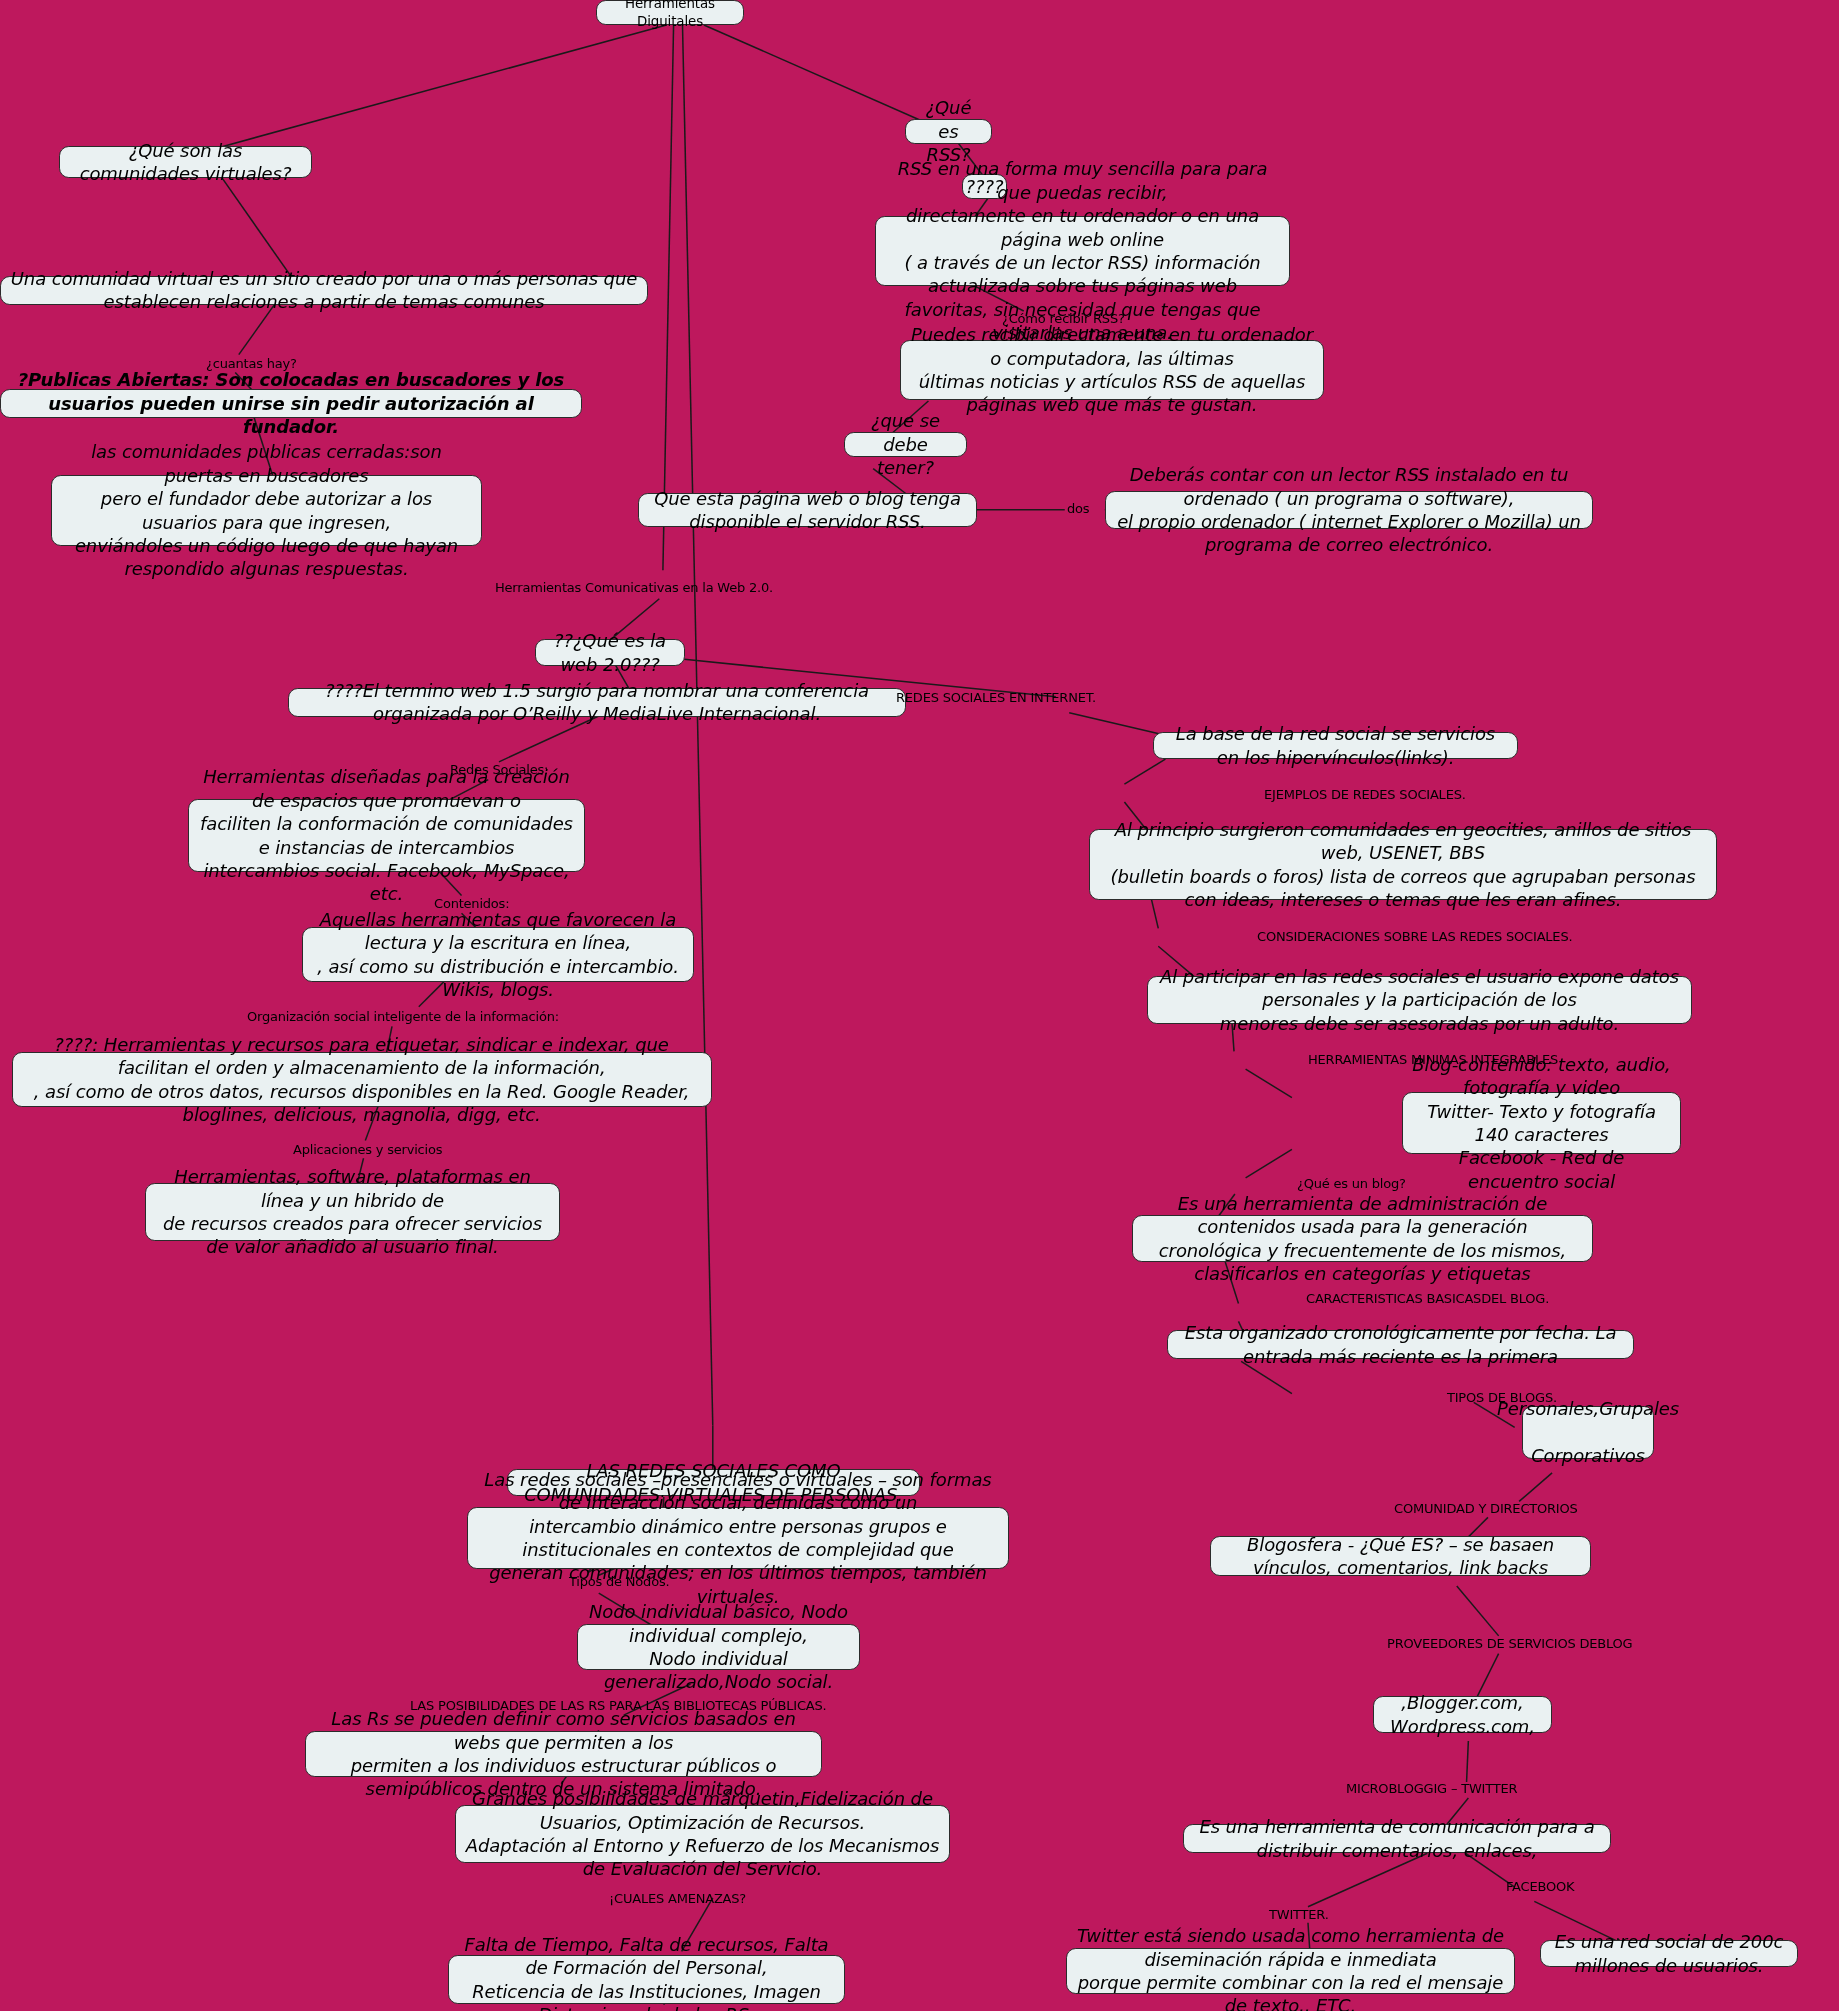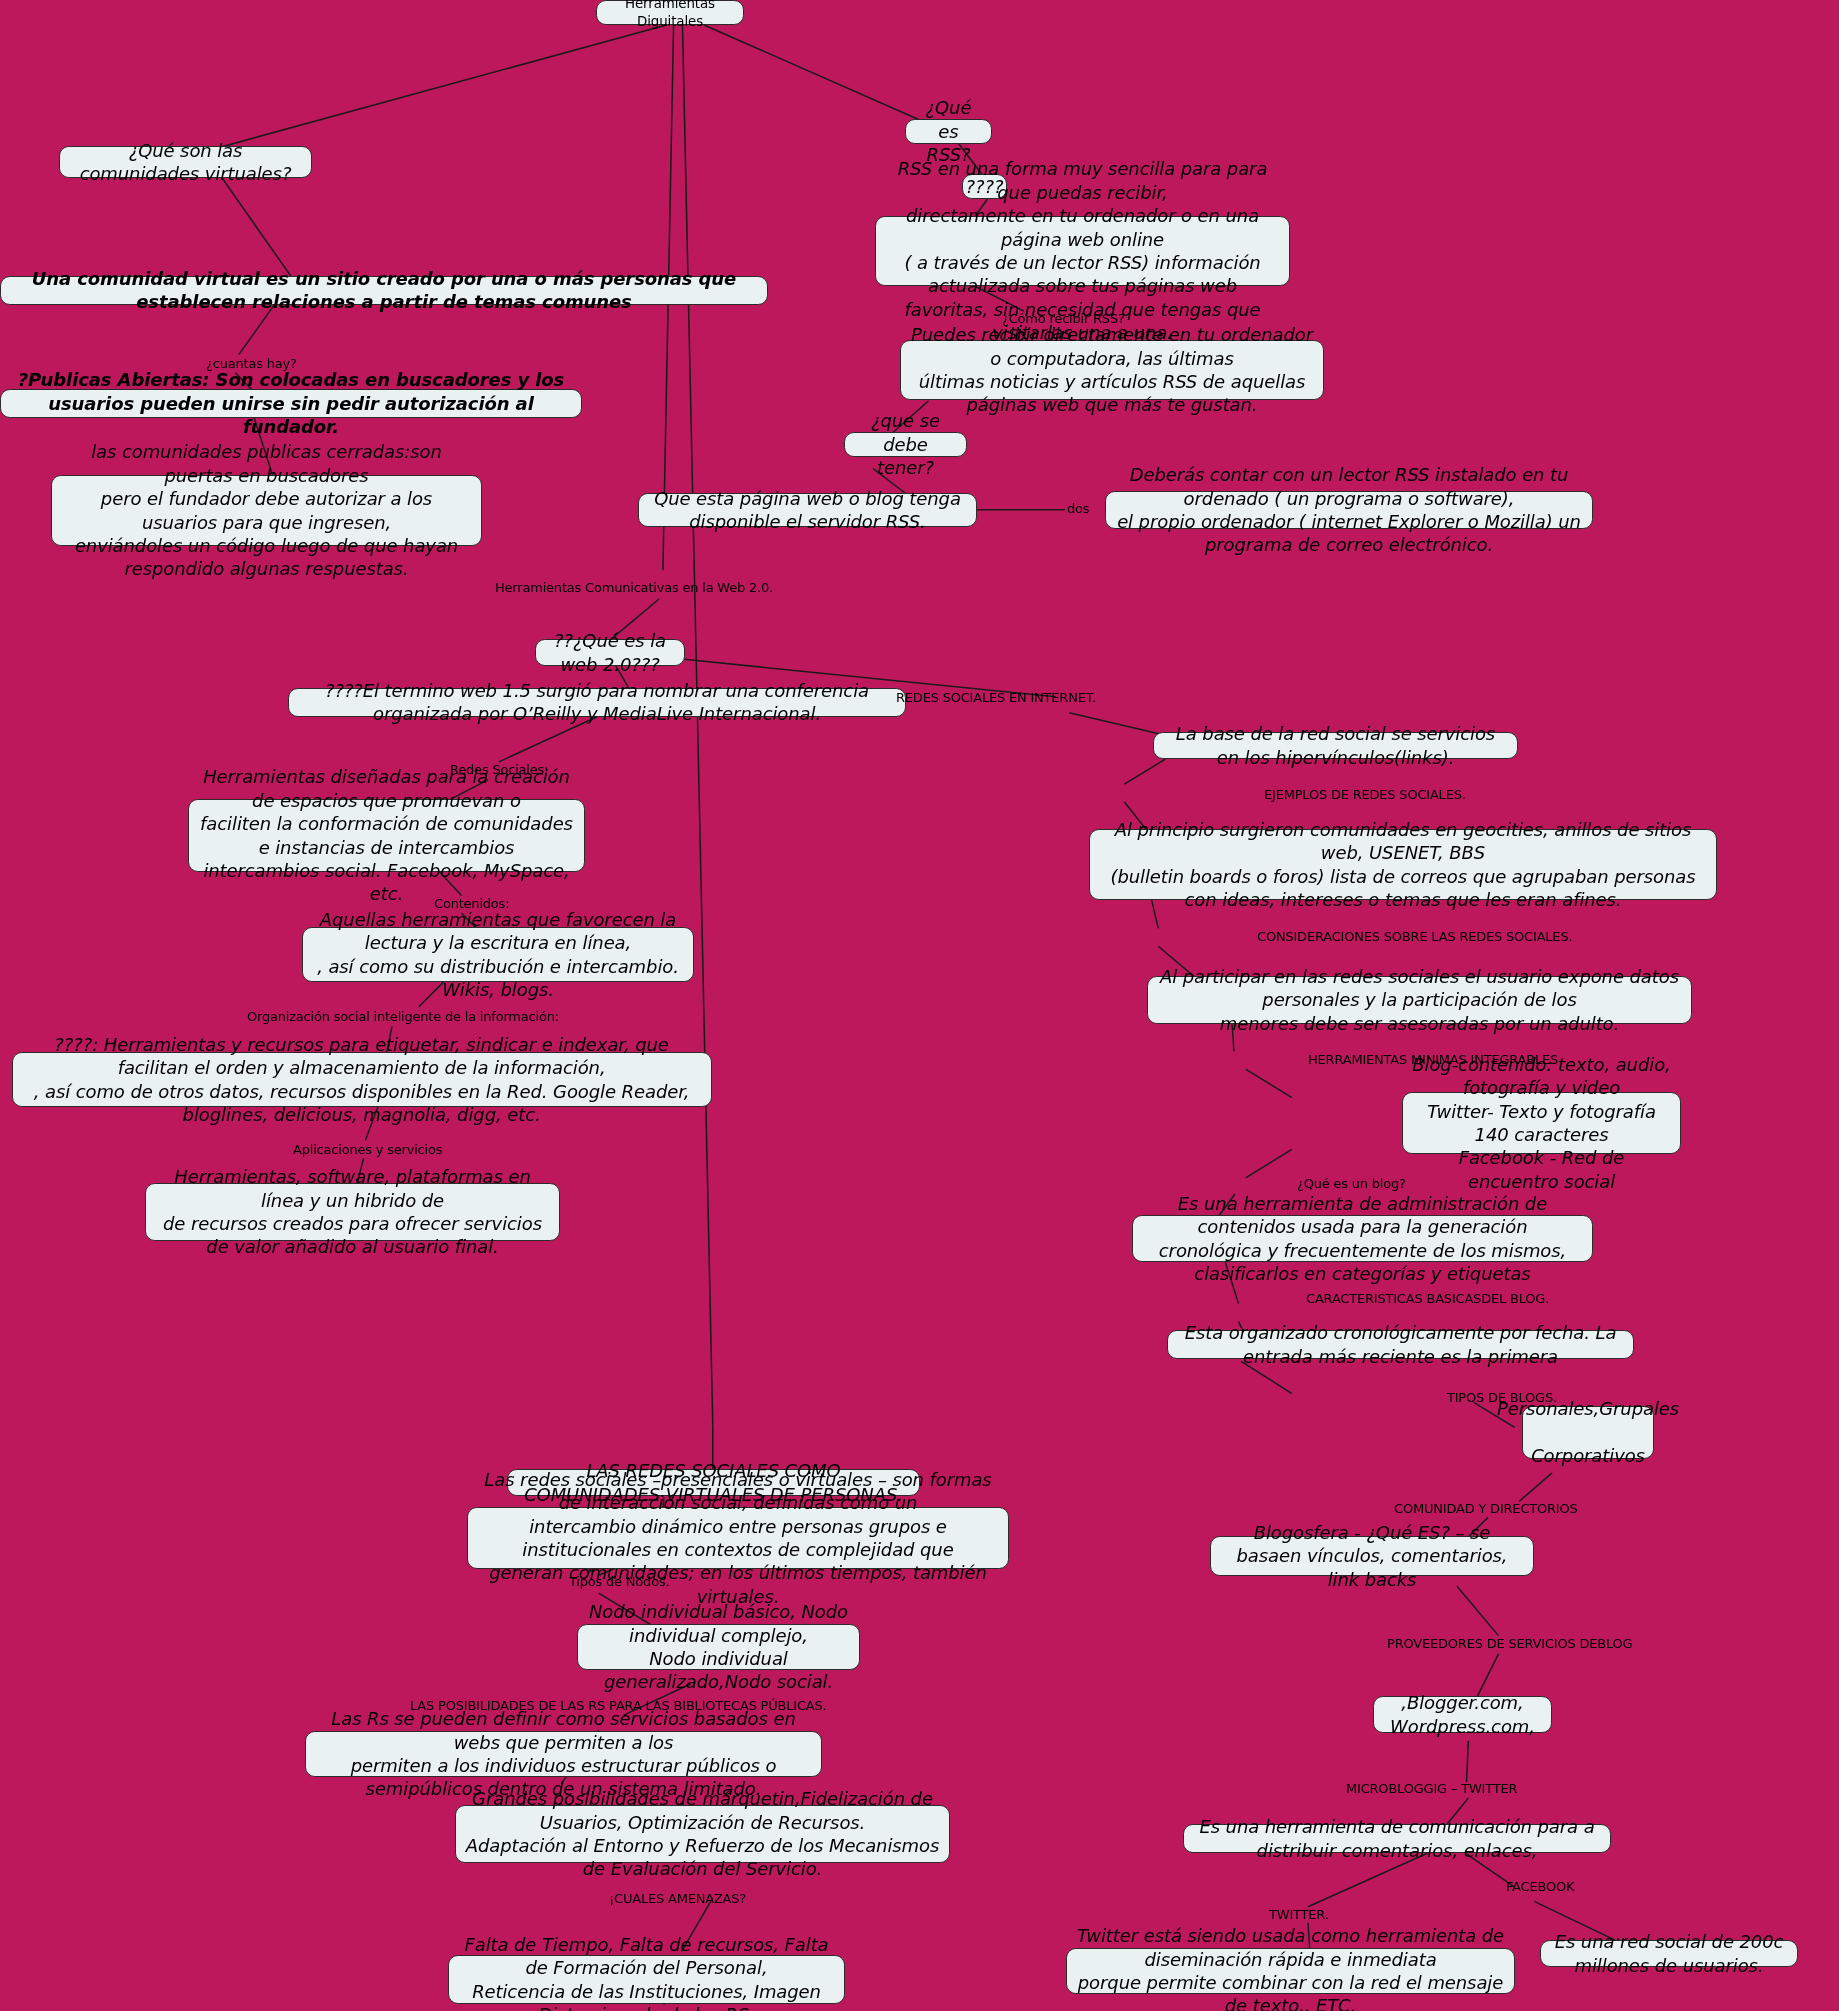--- a/index.html
+++ b/index.html
@@ -190,21 +190,21 @@
       <path d="M800,2130 L765,2190"></path>
 
       <path d="M765,2208 L745,2250"></path>
     </g>
   </svg>
 
   <div class="node" style="left:596px; top:0px; width:148px; height:25px; font-style:normal; font-size:13.4px;">Herramientas Diguitales</div>
 
   <div class="node" style="left:59px; top:146px; width:253px; height:32px;">¿Qué son las comunidades virtuales?</div>
 
-  <div class="node" style="left:0px; top:276px; width:768px; height:28.5px;font-weight:bold;">Una comunidad virtual es un sitio creado por una o más  personas que establecen relaciones a partir de temas comunes</div>
+  <div class="node" style="left:0px; top:276px; width:648px; height:28.5px;">Una comunidad virtual es un sitio creado por una o más  personas que establecen relaciones a partir de temas comunes</div>
 
   <div class="node" style="left:0px; top:389px; width:582px; height:29px;font-weight:bold;">?Publicas Abiertas: Son colocadas en buscadores y los usuarios pueden unirse sin pedir autorización al fundador.</div>
 
   <div class="node" style="left:51px; top:475px; width:431px; height:71px;">las comunidades publicas cerradas:son puertas en buscadores
 pero el fundador debe autorizar a los usuarios para que ingresen,
 enviándoles un  código luego de que hayan respondido algunas respuestas.</div>
 
   <div class="node" style="left:905px; top:119px; width:87px; height:25px;">¿Qué es RSS?</div>
 
   <div class="node" style="left:962px; top:174px; width:45px; height:25px;">????</div>
@@ -255,21 +255,21 @@
 
   <div class="node" style="left:1132px; top:1215px; width:461px; height:47px;">Es una herramienta de administración  de contenidos usada para la generación
 cronológica y frecuentemente de los mismos, clasificarlos en categorías y etiquetas</div>
 
   <div class="node" style="left:1167px; top:1330px; width:467px; height:29px;">Esta organizado cronológicamente por fecha. La entrada más reciente es la primera</div>
 
   <div class="node" style="left:1522px; top:1406px; width:132px; height:53px;">Personales,Grupales
 
 Corporativos</div>
 
-  <div class="node" style="left:1210px; top:1536px; width:324px; height:40px;">Blogosfera - ¿Qué ES? – se basaen vínculos, comentarios, link backs</div>
+  <div class="node" style="left:1210px; top:1536px; width:381px; height:40px;">Blogosfera - ¿Qué ES? – se basaen vínculos, comentarios, link backs</div>
 
   <div class="node" style="left:1373px; top:1696px; width:179px; height:37px;">,Blogger.com, Wordpress.com,</div>
 
   <div class="node" style="left:1183px; top:1824px; width:428px; height:29px;">Es una  herramienta de comunicación para a distribuir comentarios, enlaces,</div>
 
   <div class="node" style="left:1066px; top:1948px; width:449px; height:46px;">Twitter está siendo usada como herramienta de diseminación rápida e inmediata
 porque permite combinar con la red el mensaje de texto,, ETC.</div>
 
   <div class="node" style="left:1540px; top:1940px; width:258px; height:27px;">Es una red social de 200c millones de usuarios.</div>
 

